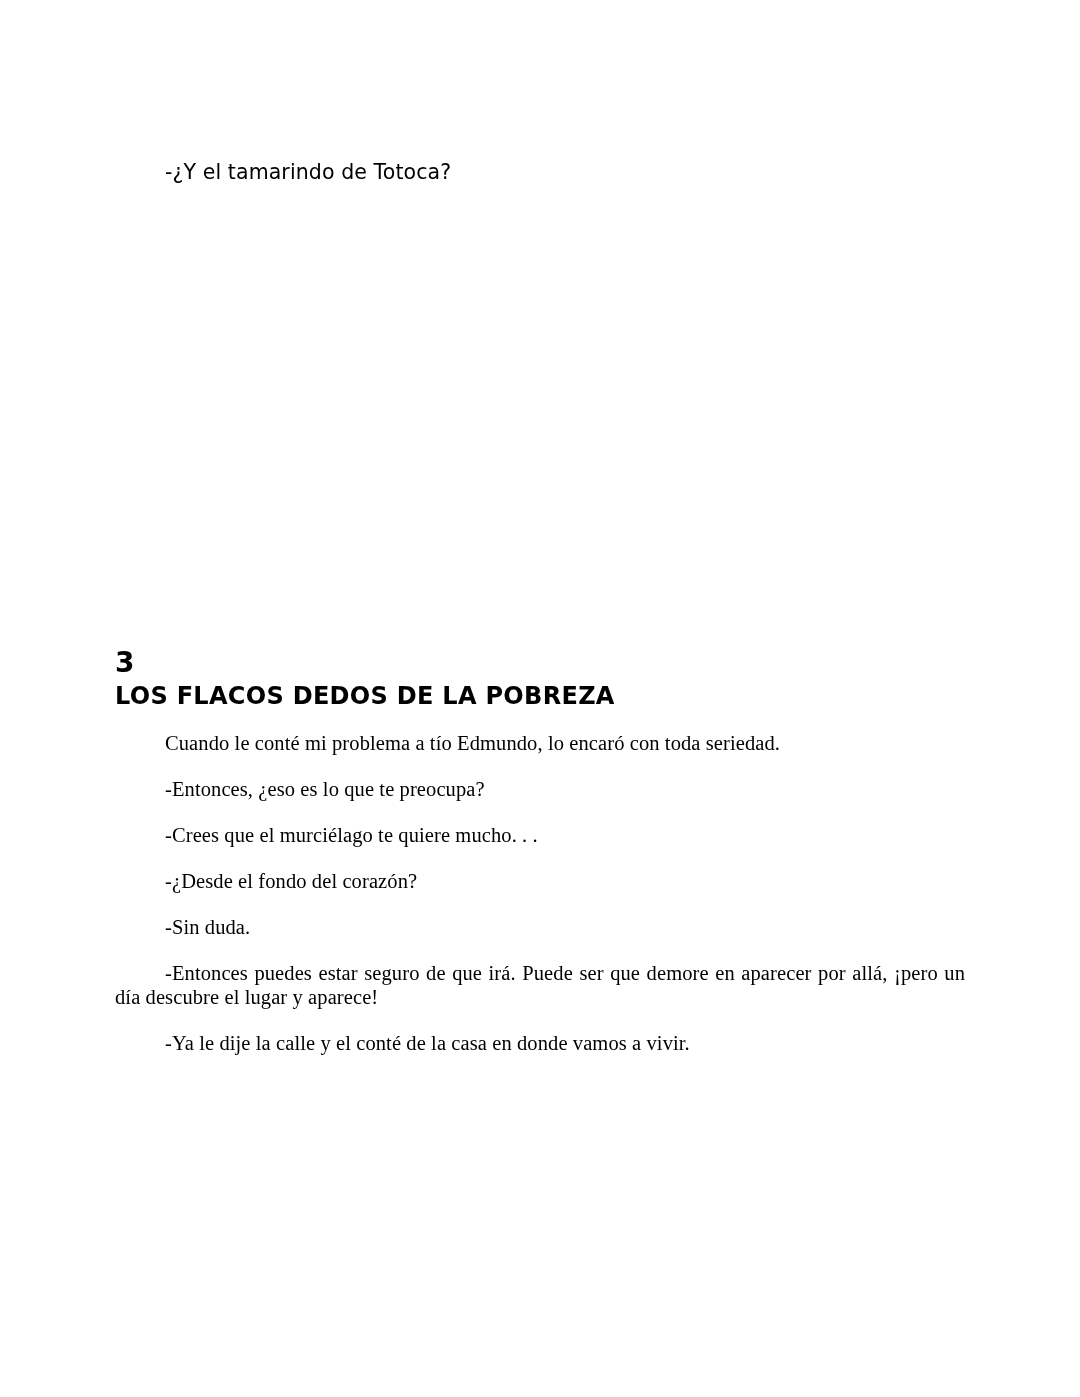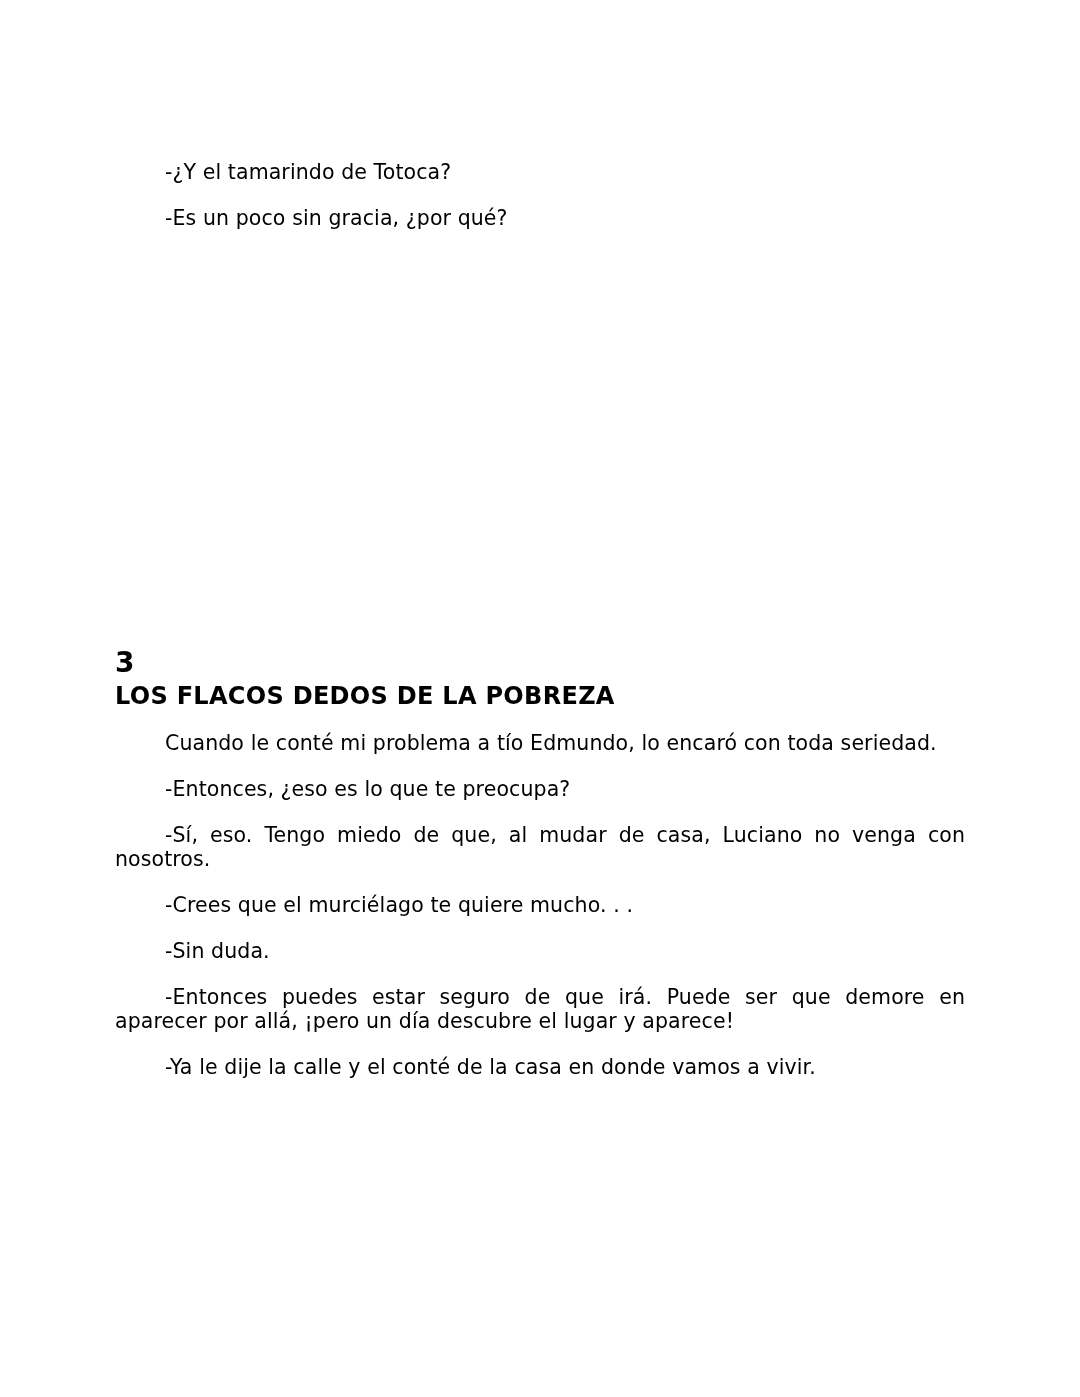--- a/index.html
+++ b/index.html
@@ -38,33 +38,32 @@
       line-height: 32px;
       margin: 0;
     }
     .chapter-title {
       font-weight: bold;
       font-size: 24px;
       line-height: 34px;
       margin: 0 0 18px 0;
       letter-spacing: 0.3px;
     }
-    .block-bottom .para { margin-bottom: 22px; }
+    .block-bottom .para { margin-bottom: 22px; font-family: Liberation Serif, serif; }
   </style>
 </head>
 <body>
 
 <div class="page block-top" style="top:128px;margin-top:32px;">
   <p class="para short">-¿Y el tamarindo de Totoca?</p>
-  <p class="para short">-Es un poco sin gracia, ¿por qué?</p>
 </div>
 
 <div class="page block-bottom" style="top:647px;">
   <h2 class="chapter-num">3</h2>
   <h1 class="chapter-title">LOS FLACOS DEDOS DE LA POBREZA</h1>
   <p class="para short">Cuando le conté mi problema a tío Edmundo, lo encaró con toda seriedad.</p>
   <p class="para short">-Entonces, ¿eso es lo que te preocupa?</p>
-  <p class="para">-Sí, eso. Tengo miedo de que, al mudar de casa, Luciano no venga con nosotros.</p>
   <p class="para short">-Crees que el murciélago te quiere mucho. . .</p>
+  <p class="para short">-¿Desde el fondo del corazón?</p>
   <p class="para short">-Sin duda.</p>
   <p class="para">-Entonces puedes estar seguro de que irá. Puede ser que demore en aparecer por allá, ¡pero un día descubre el lugar y aparece!</p>
   <p class="para short">-Ya le dije la calle y el conté de la casa en donde vamos a vivir.</p>
 </div>
 
 </body></html>

